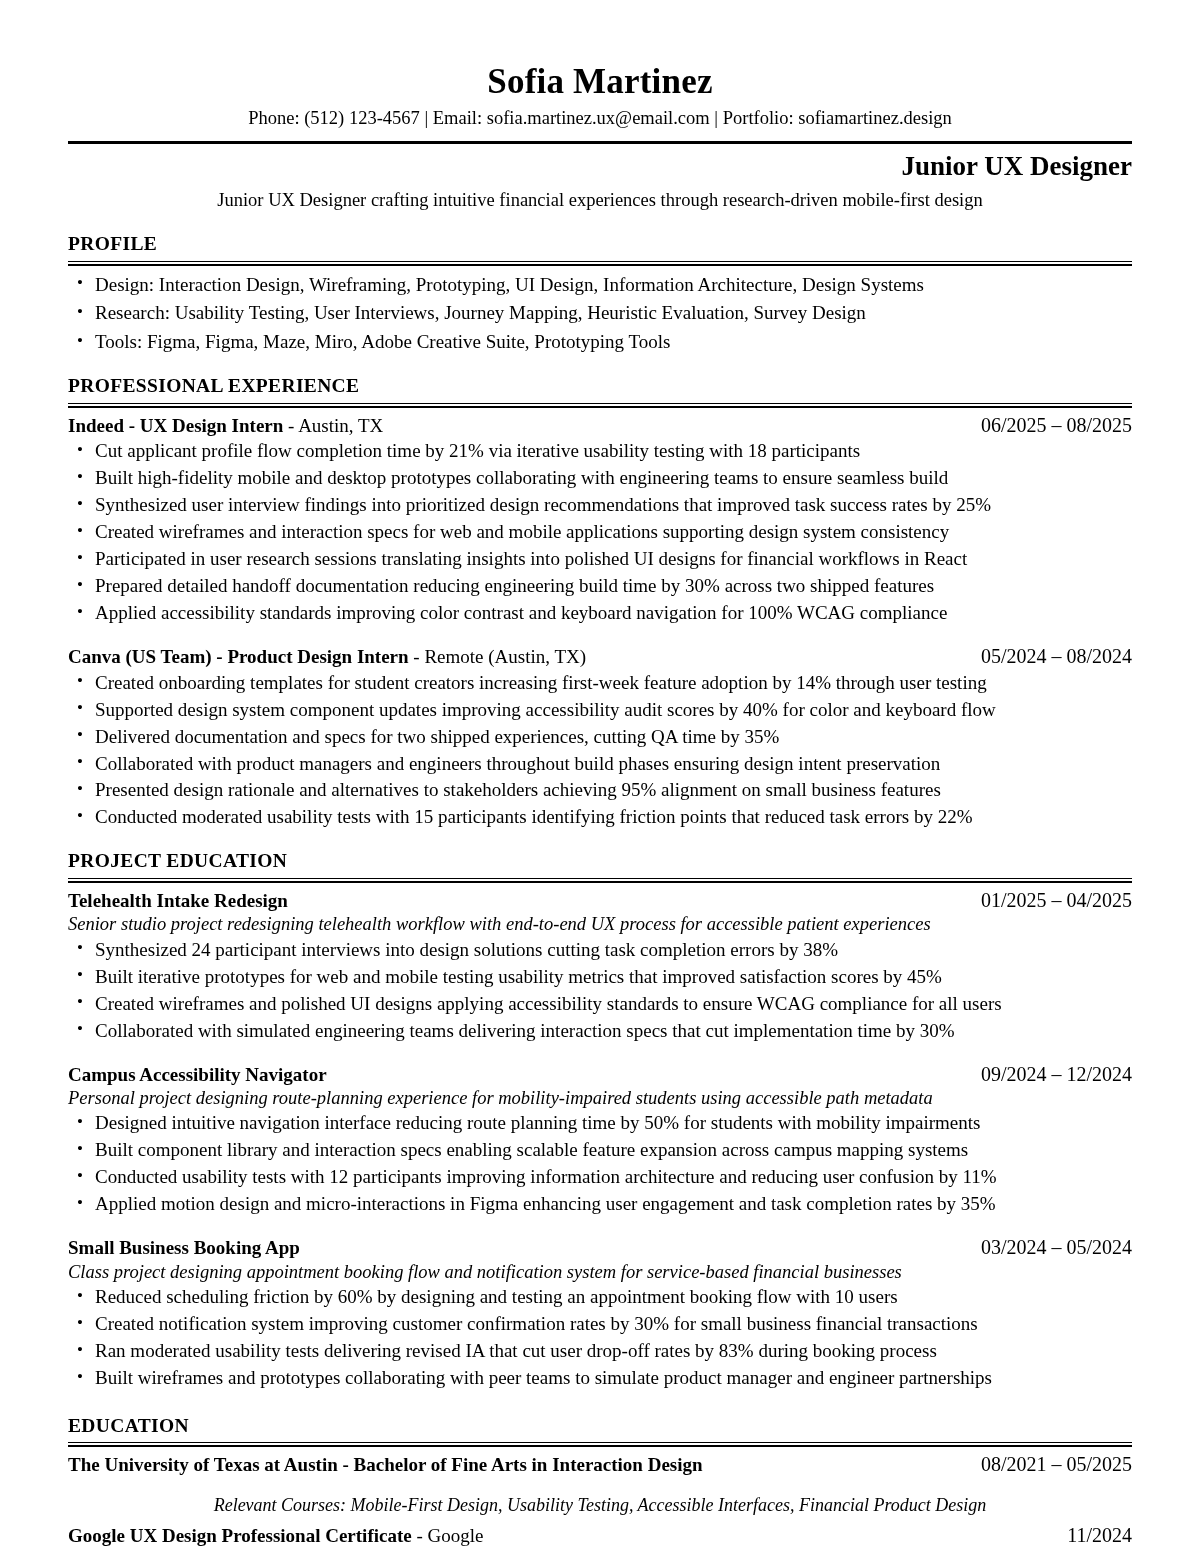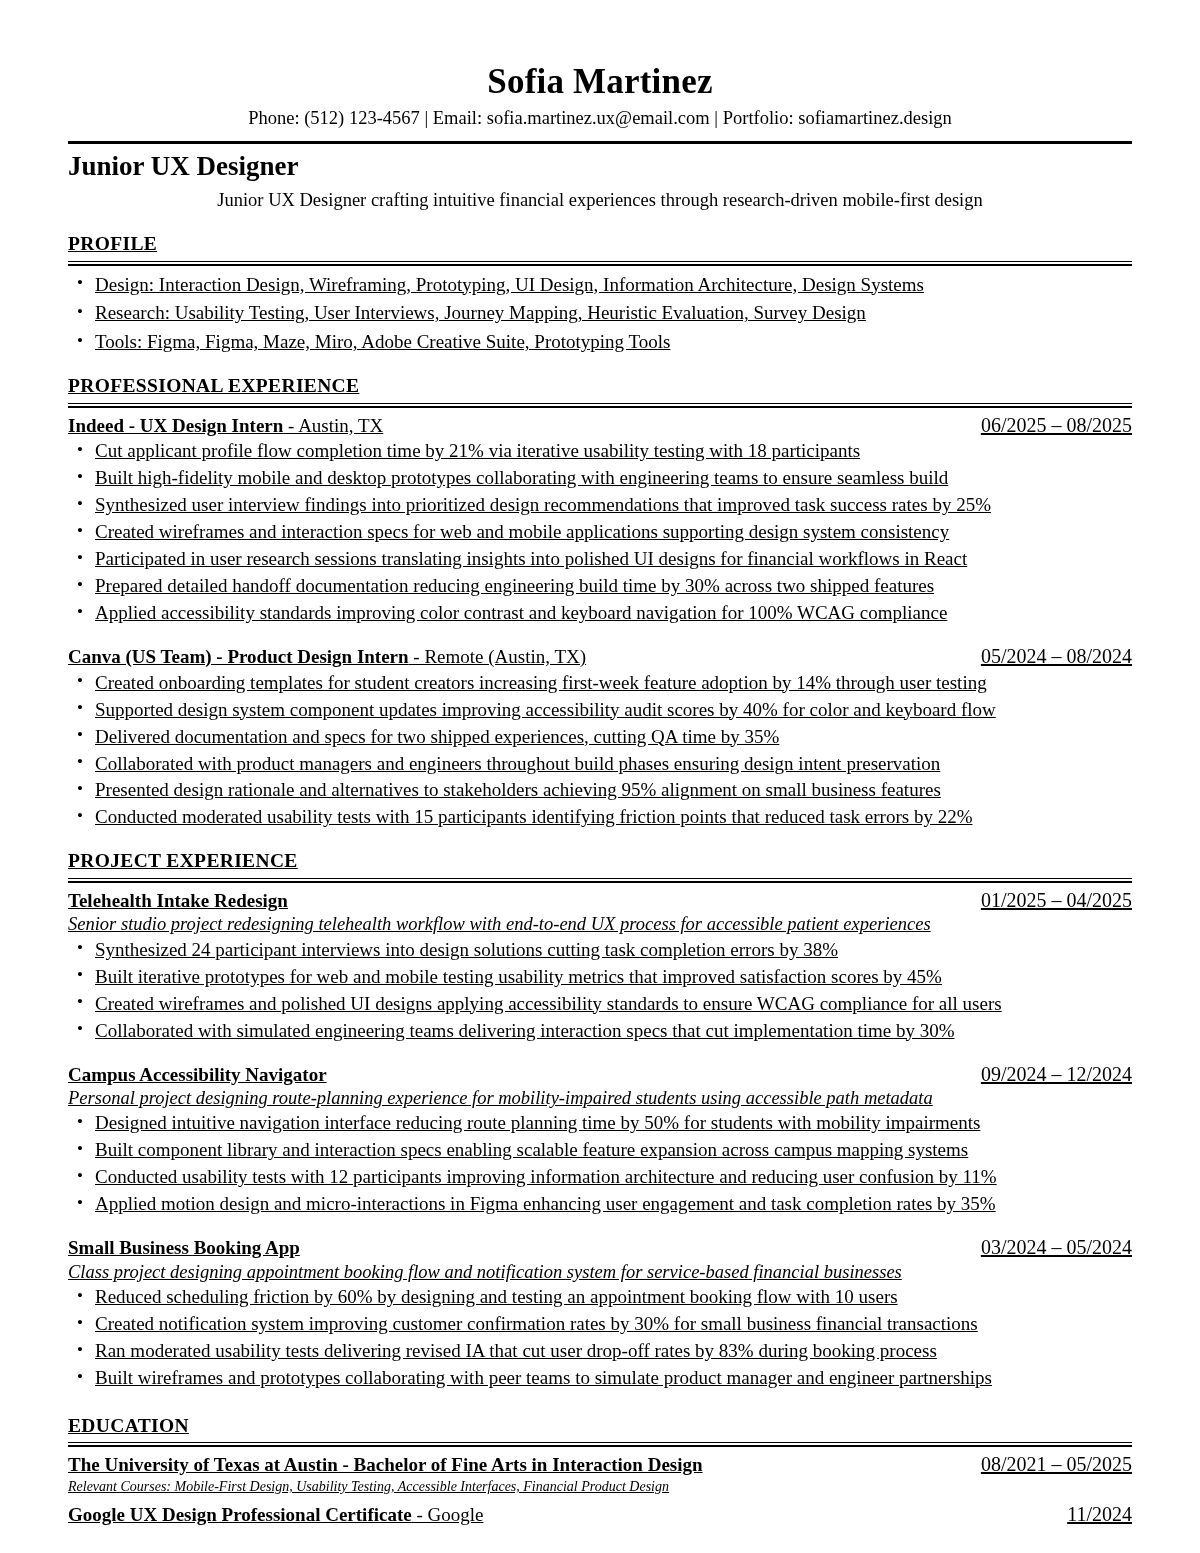--- a/index.html
+++ b/index.html
@@ -34,37 +34,36 @@
     font-size: 18.5px;
     line-height: 1.25;
     margin: 0 0 11px 0;
   }
   .rule-thick {
     border: 0;
     border-top: 3.2px solid #000;
     margin: 0 0 7px 0;
   }
   .headline {
-    text-align: left;
+    text-align: right;
     font-size: 27px;
     font-weight: bold;
     line-height: 1.18;
     margin: 0 0 5px 0;
   }
   .summary {
     text-align: center;
     font-size: 18.5px;
     line-height: 1.3;
     margin: 0 0 20px 0;
   }
 
   
   .section {
     margin: 0 0 4px 0;
-    text-decoration: underline;
   }
   .section-title {
     font-size: 19.5px;
     font-weight: bold;
     letter-spacing: 0.35px;
     line-height: 1.2;
     margin: 0 0 5px 0;
   }
   .rule-double {
     height: 5px;
@@ -116,23 +115,24 @@
     content: "\2022";
     position: absolute;
     left: 9px;
     top: -0.5px;
     font-size: 17px;
   }
   ul.profile-list li { line-height: 1.52; }
 
   .edu-sub {
     font-style: italic;
-    font-size: 14px;
+    font-size: 18px;
     line-height: 1.26;
-    margin: 0 0 6px 0;
+    margin: 16px 0 6px 0;
+    text-align: center;
   }
 </style>
 </head>
 <body>
 
 <div class="page">
 
   <div>
     <div class="name">Sofia Martinez</div>
     <div class="contact">Phone: (512) 123-4567 | Email: sofia.martinez.ux@email.com | Portfolio: sofiamartinez.design</div>
@@ -181,21 +181,21 @@
         <li>Supported design system component updates improving accessibility audit scores by 40% for color and keyboard flow</li>
         <li>Delivered documentation and specs for two shipped experiences, cutting QA time by 35%</li>
         <li>Collaborated with product managers and engineers throughout build phases ensuring design intent preservation</li>
         <li>Presented design rationale and alternatives to stakeholders achieving 95% alignment on small business features</li>
         <li>Conducted moderated usability tests with 15 participants identifying friction points that reduced task errors by 22%</li>
       </ul>
     </div>
   </div>
 
   <div class="section" style="margin-top:18px;">
-    <div class="section-title">PROJECT EXPERIENCE</div>
+    <div class="section-title">PROJECT EDUCATION</div>
     <div class="rule-double"></div>
 
     <div class="entry">
       <div class="entry-head">
         <div class="entry-title"><b>Telehealth Intake Redesign</b></div>
         <div class="entry-date">01/2025 – 04/2025</div>
       </div>
       <div class="entry-desc">Senior studio project redesigning telehealth workflow with end-to-end UX process for accessible patient experiences</div>
       <ul class="bullets">
         <li>Synthesized 24 participant interviews into design solutions cutting task completion errors by 38%</li>

